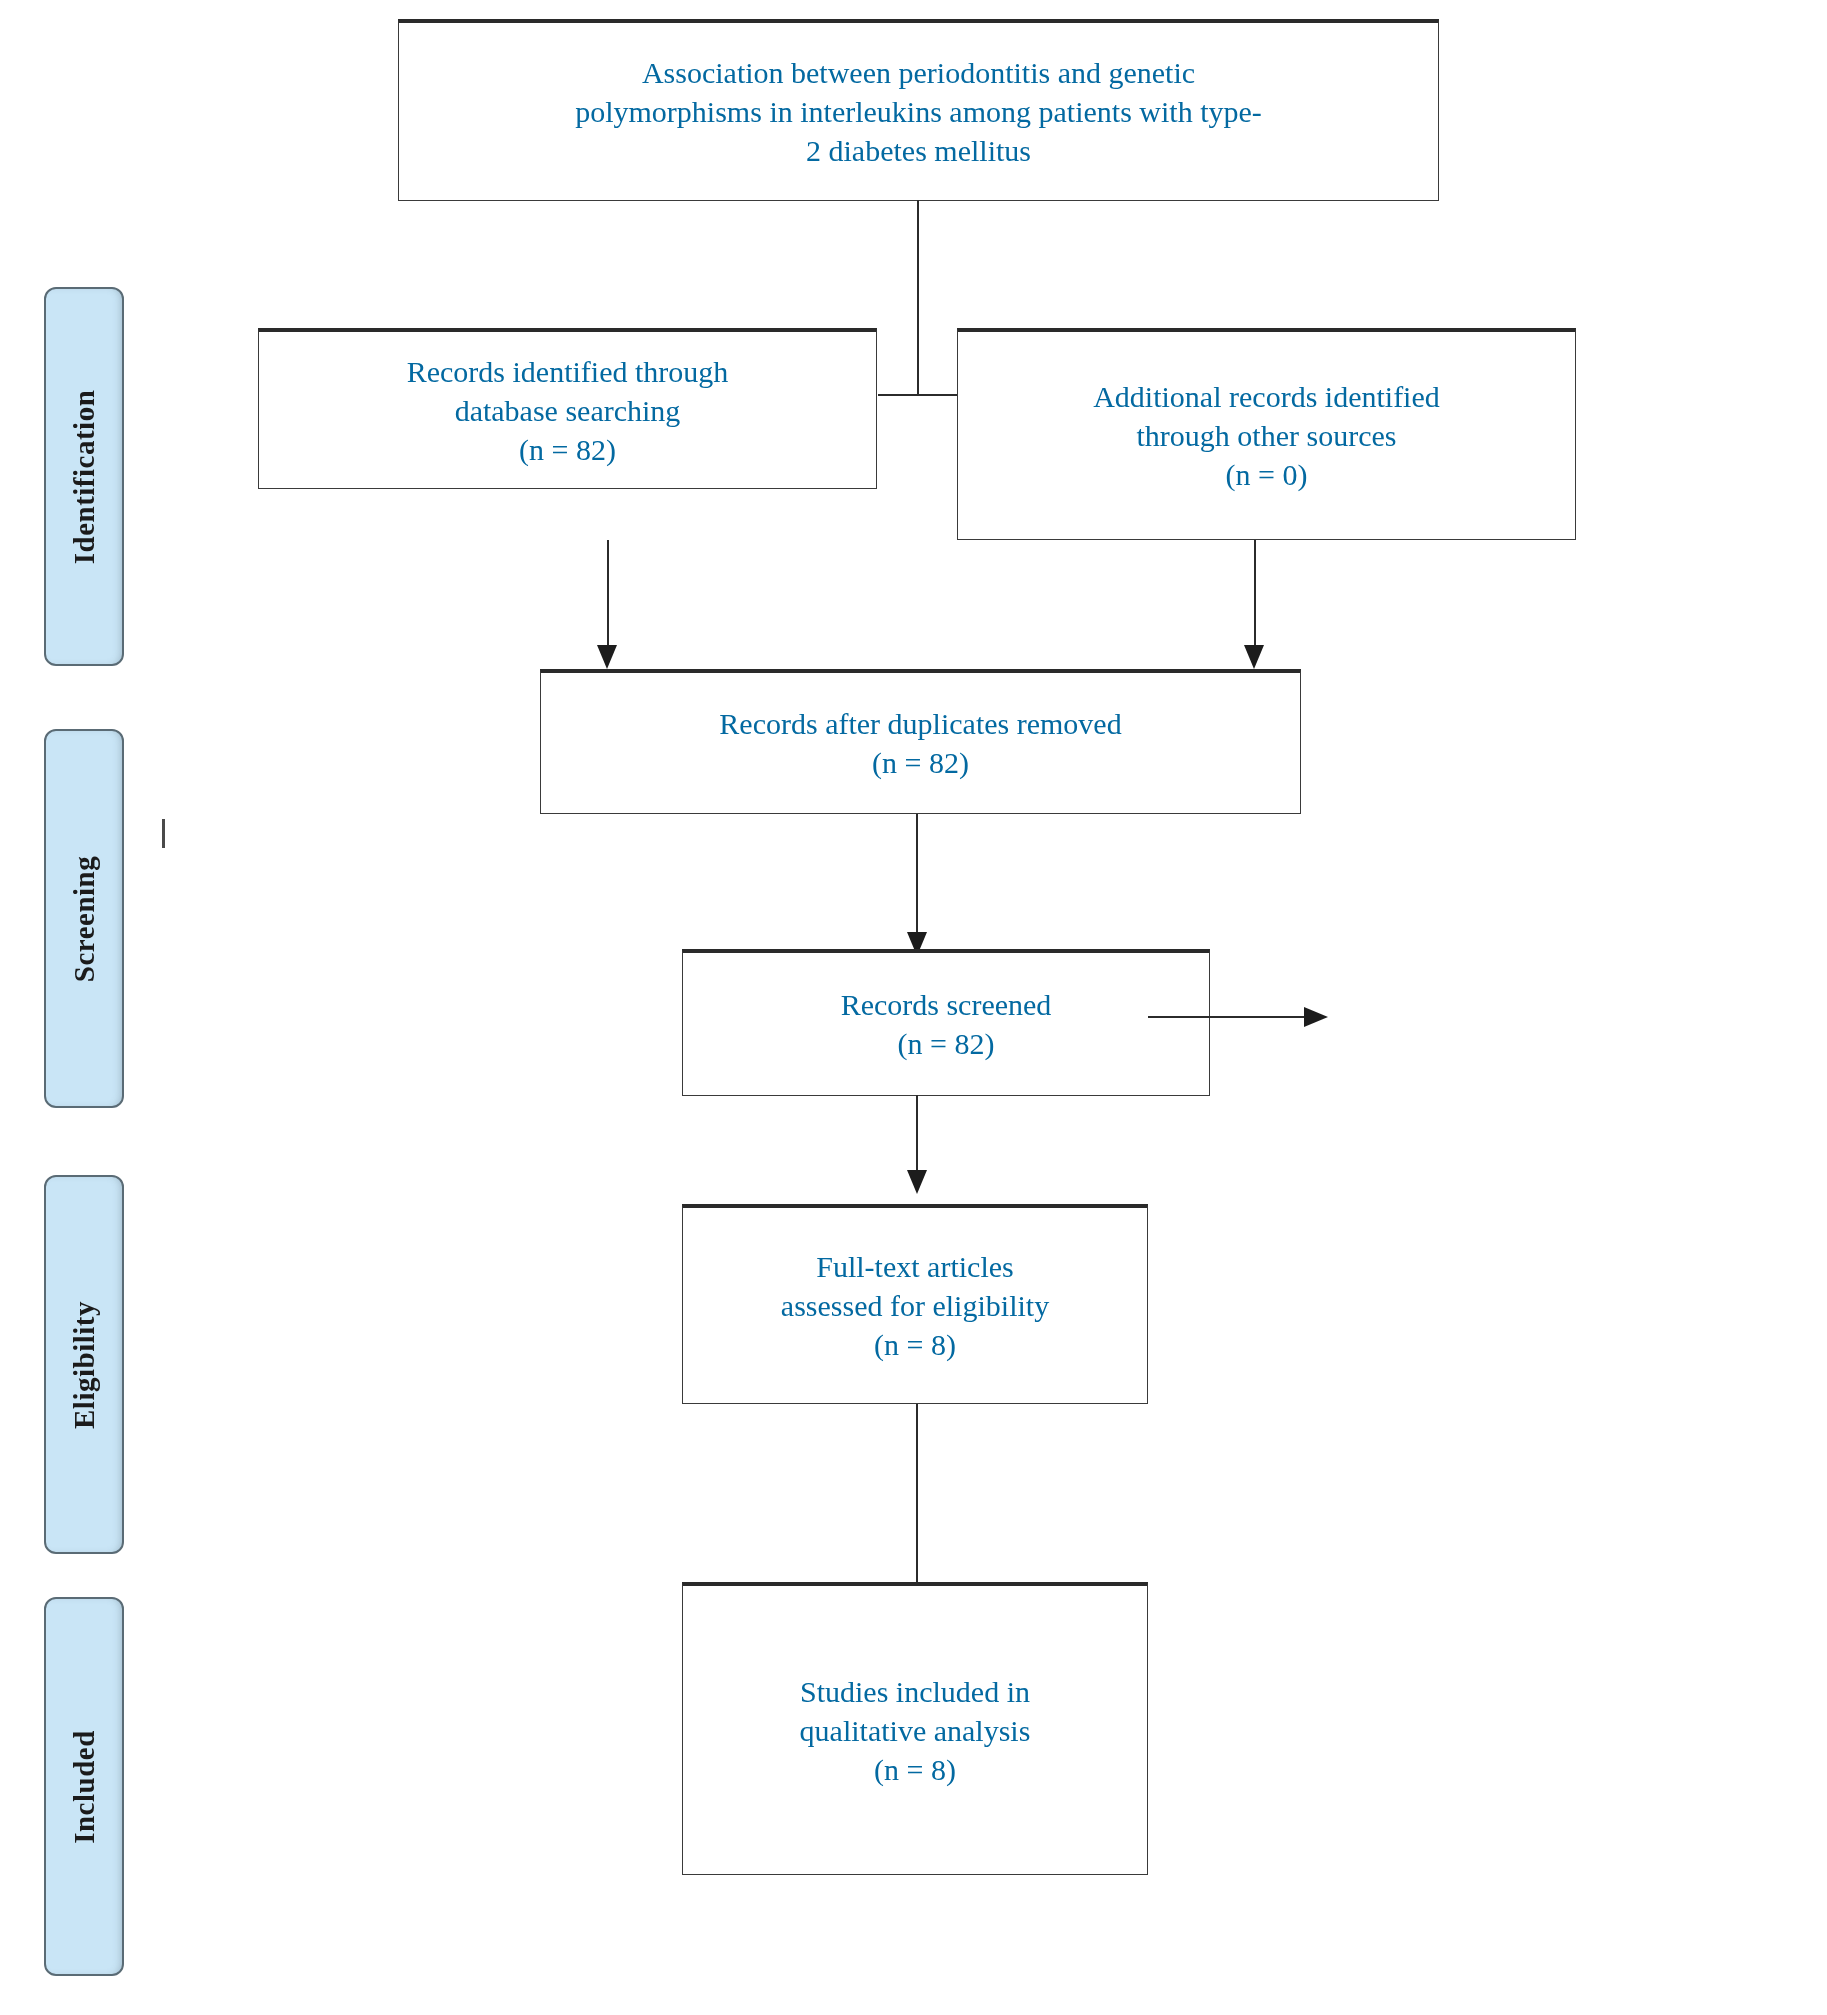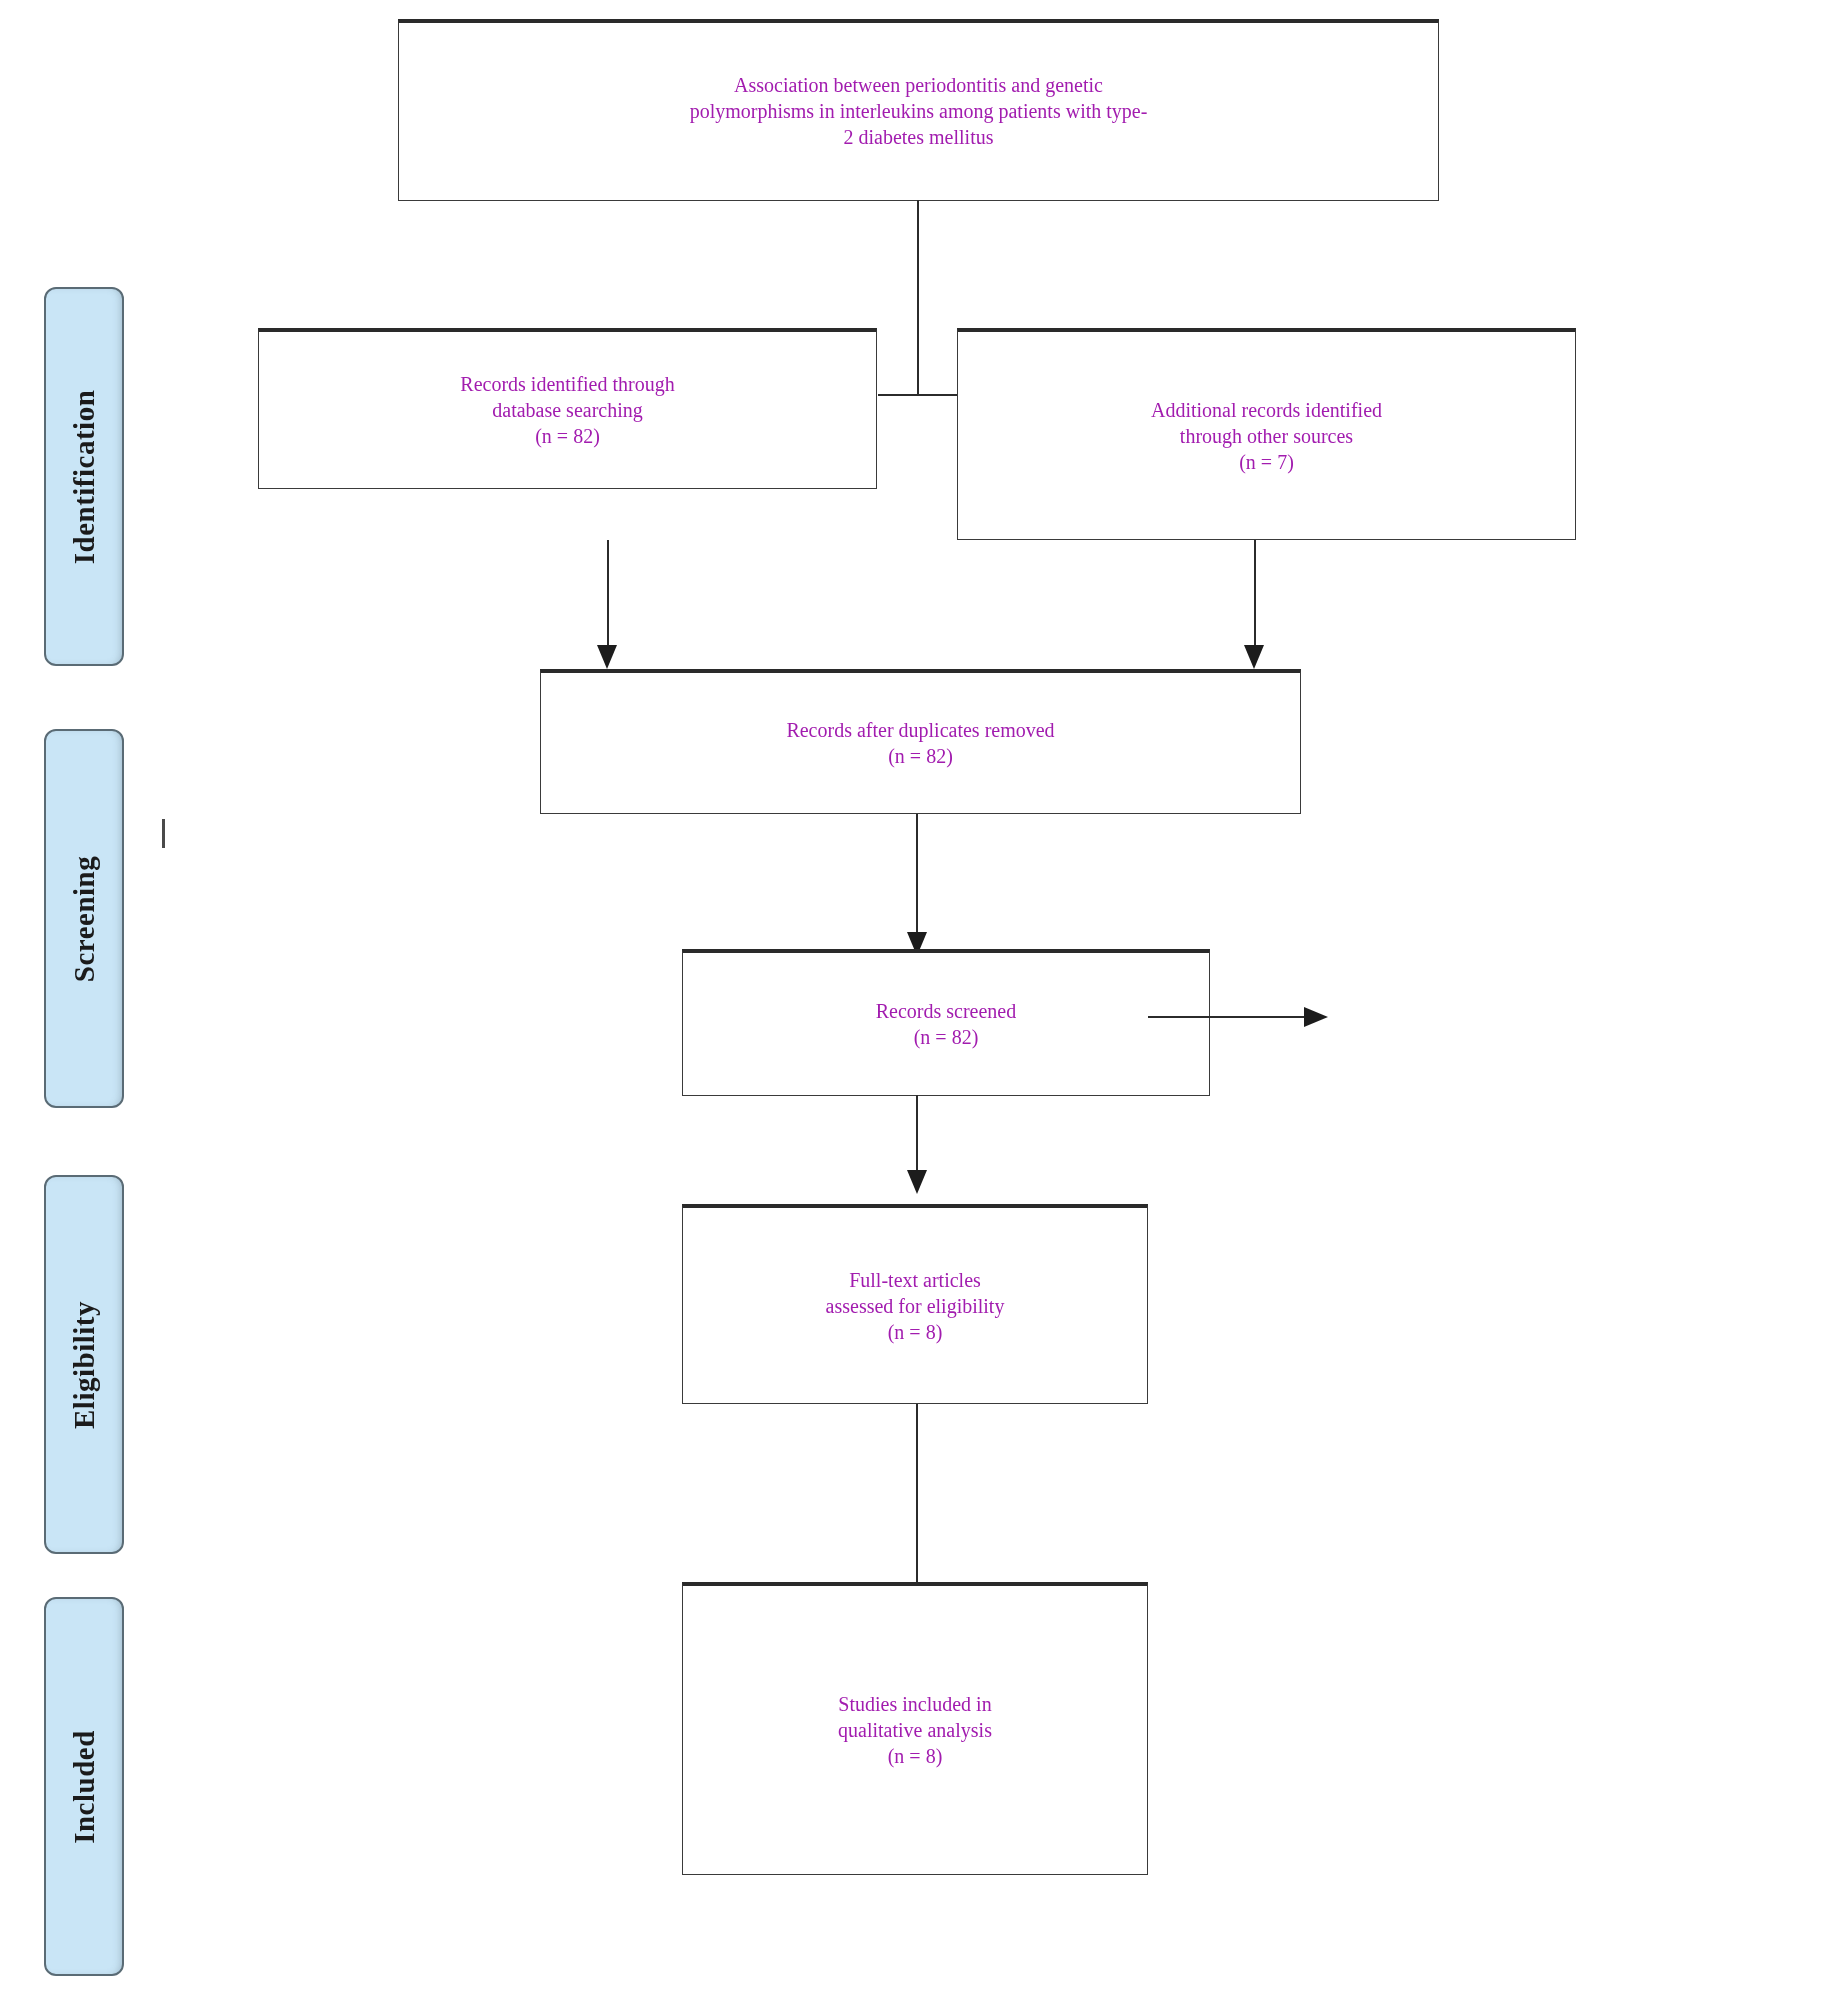--- a/index.html
+++ b/index.html
@@ -49,23 +49,23 @@
     border: 1.9px solid #3a3a3a;
     border-top-width: 4.2px;
     border-top-color: #2a2a2a;
     display: flex;
     align-items: center;
     justify-content: center;
     text-align: center;
     padding: 4.7px 11.2px;
   }
   .node .node-text {
-    font-size: 20px;
+    font-size: 30px;
     line-height: 1.30;
-    color: #a21caf;
+    color: #0369a1;
     white-space: pre-line;
     text-align: center;
   }
   .node.two-block {
     flex-direction: column;
     justify-content: center;
   }
   .node.two-block .node-text + .node-text {
     margin-top: 25px;
   }
@@ -138,21 +138,21 @@
 
   <div class="node" style="left:258px; top:328px; width:619px; height:161px;">
     <div class="node-text">Records identified through
 database searching
 (n = 82)</div>
   </div>
 
   <div class="node" style="left:957px; top:328px; width:619px; height:212px;">
     <div class="node-text">Additional records identified
 through other sources
-(n = 7)</div>
+(n = 0)</div>
   </div>
 
   <div class="vline" style="left:607px; top:540px; height:107px;"></div>
   <div class="arrow-down" style="left:597px; top:645px;"></div>
 
   <div class="vline" style="left:1254px; top:540px; height:107px;"></div>
   <div class="arrow-down" style="left:1244px; top:645px;"></div>
 
   <div class="node" style="left:540px; top:669px; width:761px; height:145px;">
     <div class="node-text">Records after duplicates removed

